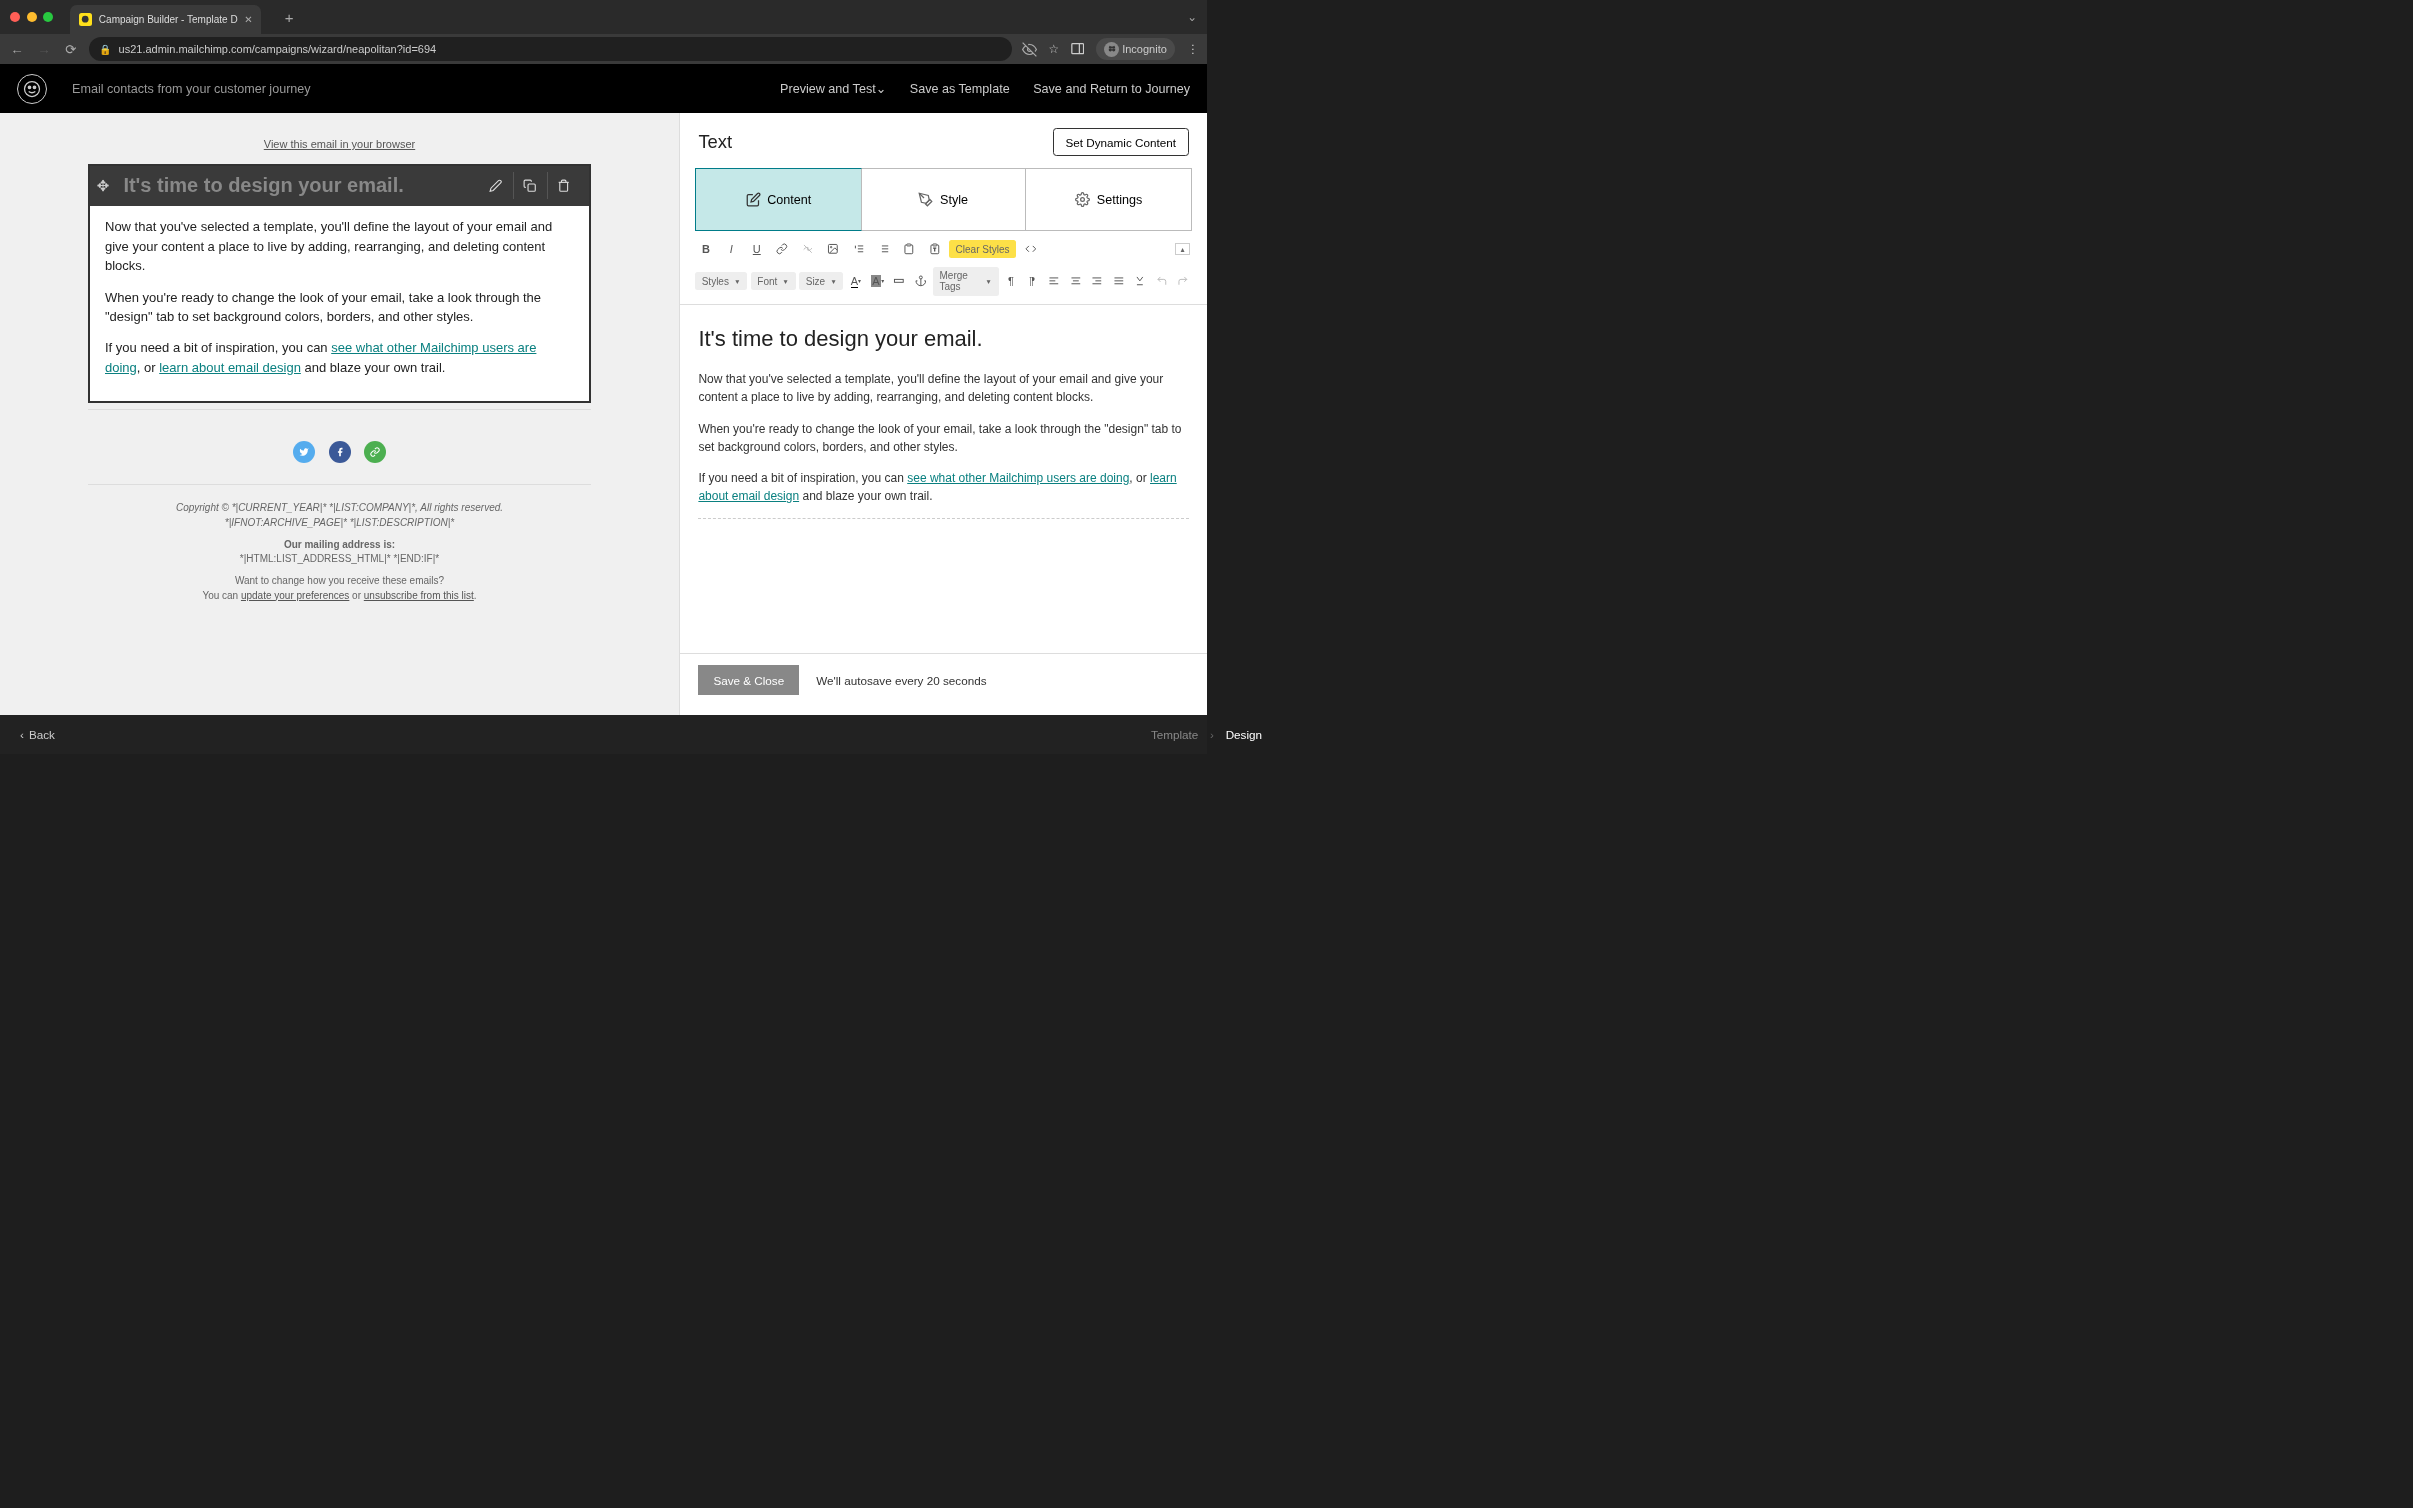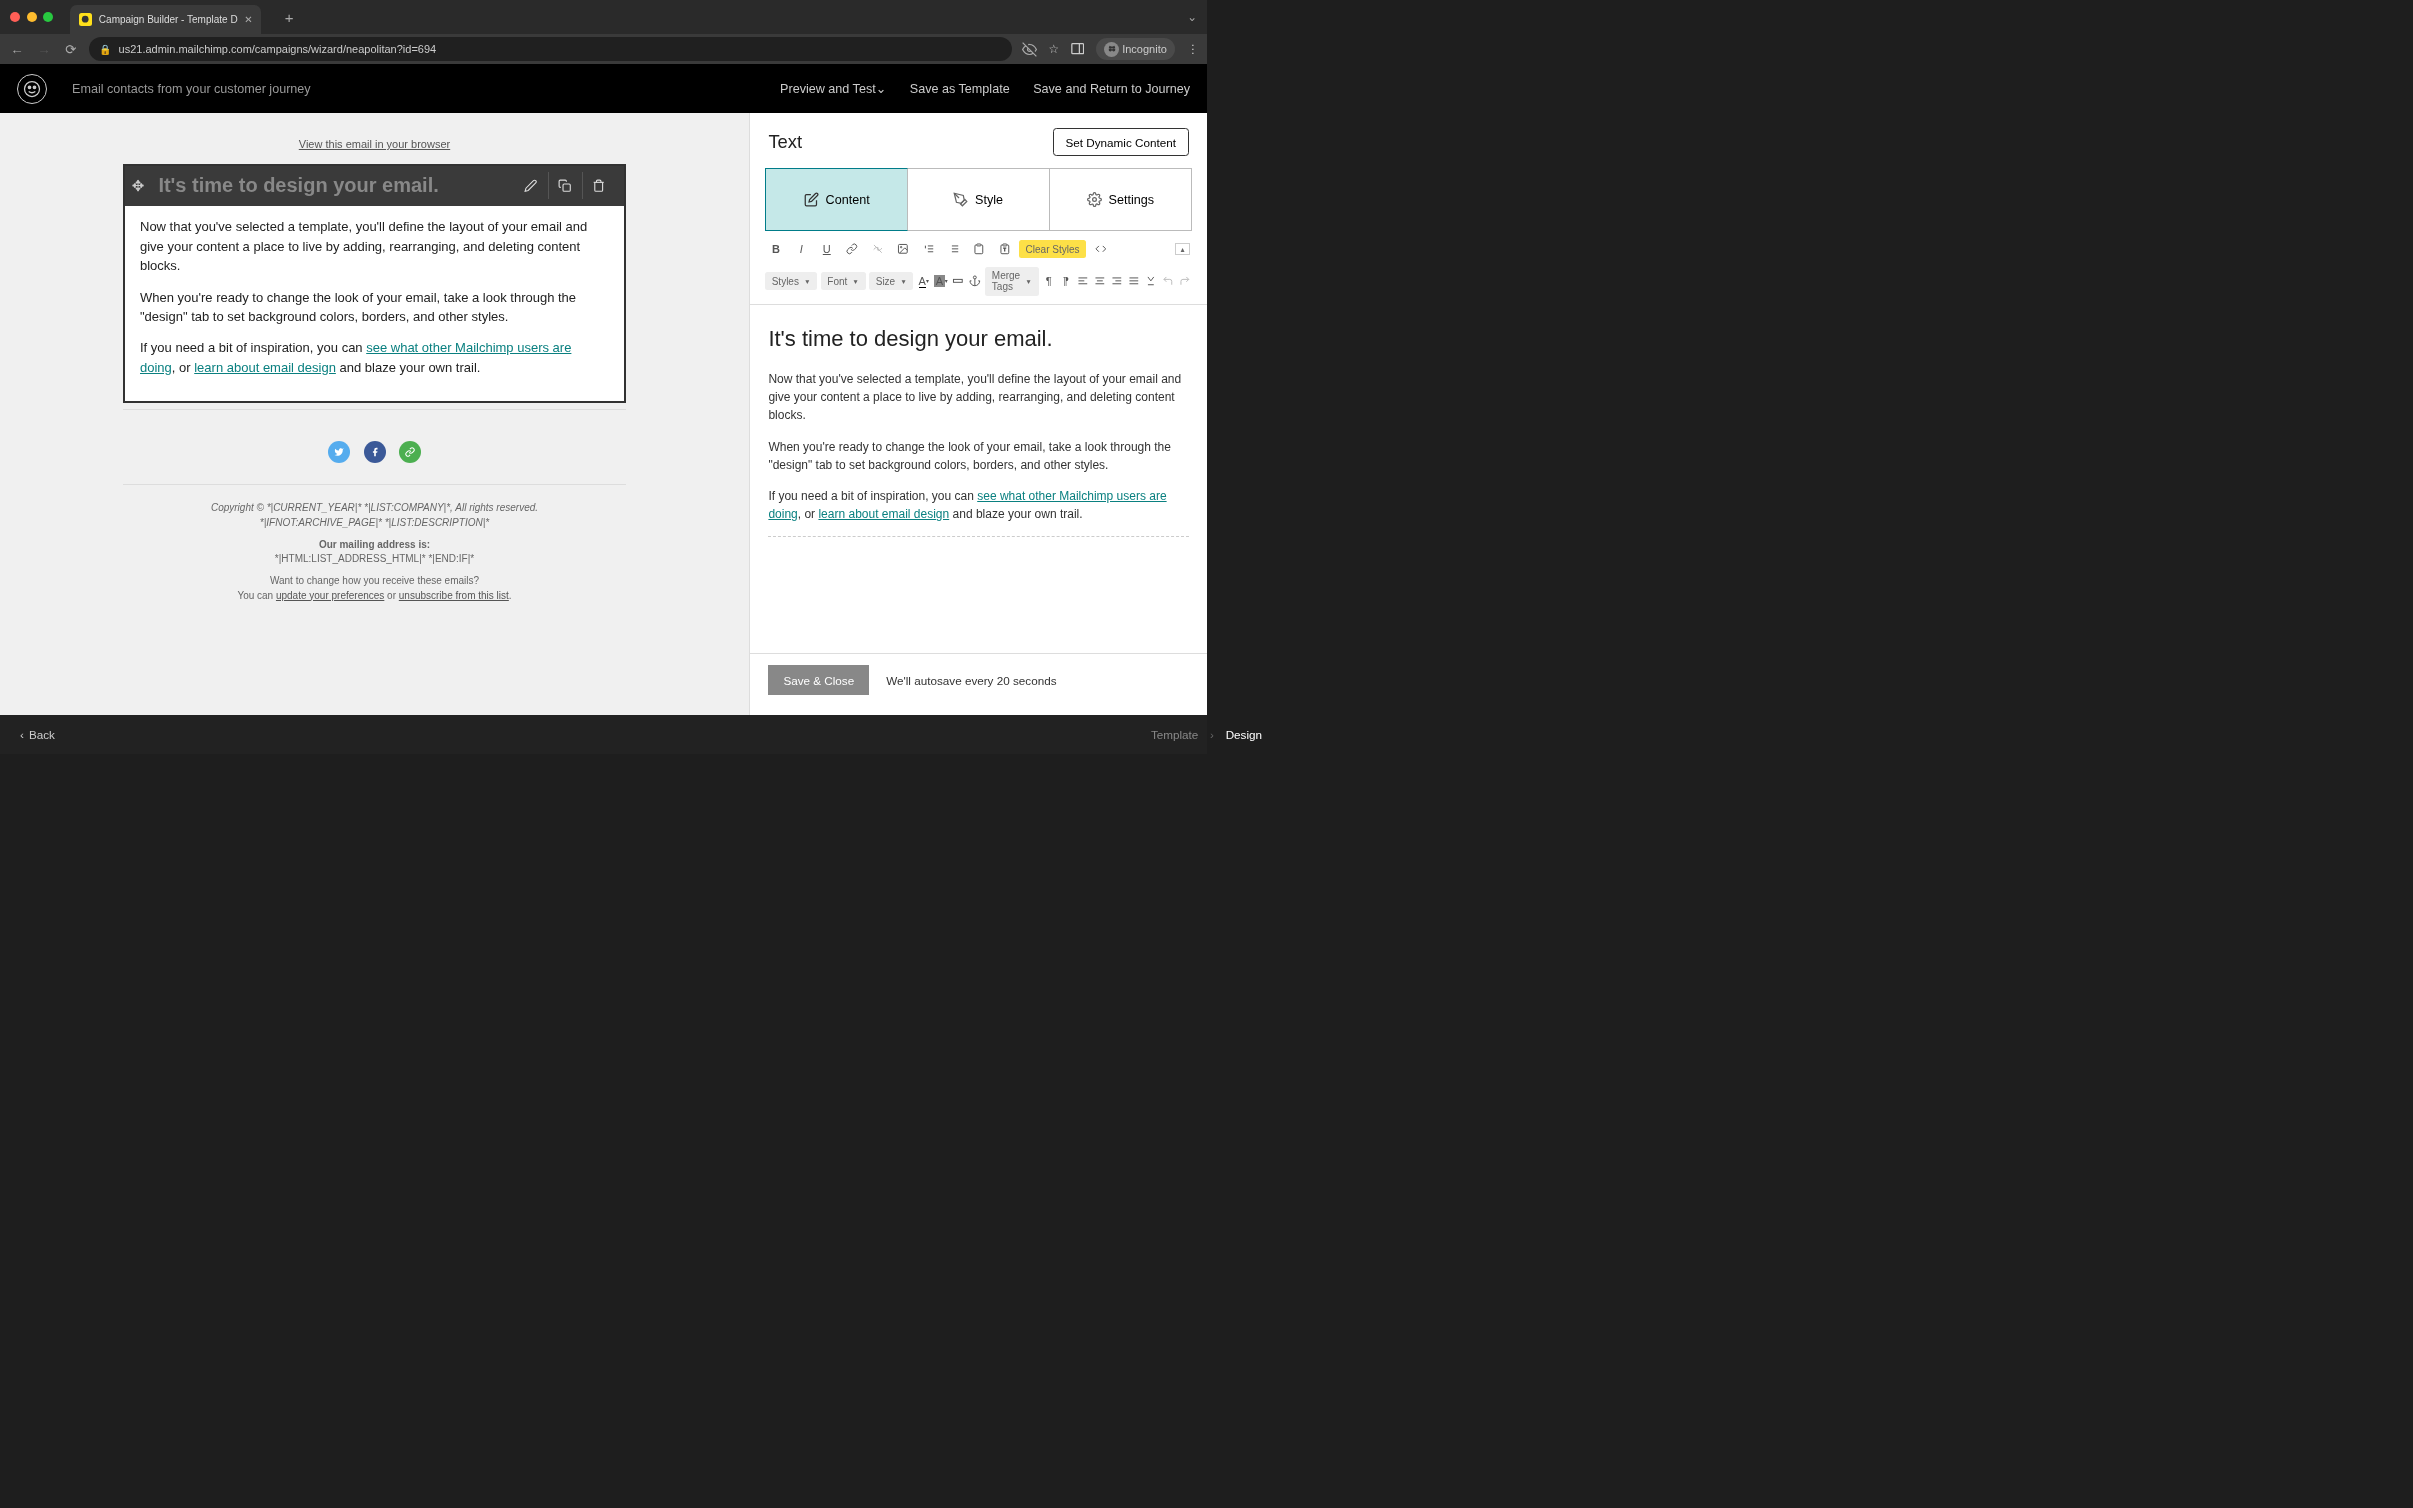--- a/index.html
+++ b/index.html
@@ -58,21 +58,21 @@
 .tw { background: #55acee; }
 .fb { background: #3b5998; }
 .lk { background: #4caf50; }
 
 .footer { width: 503px; text-align: center; font-size: 10px; color: #666; font-style: italic; padding: 17px 0; border-top: 0.8px solid #ddd; margin-top: 8.4px; }
 .footer p { margin-bottom: 3.4px; }
 .footer .block { margin-top: 11px; }
 .footer a { color: #555; }
 
 
-.rpanel { width: 458px; background: #fff; border-left: 0.8px solid #ddd; display: flex; flex-direction: column; }
+.rpanel { width: 528px; background: #fff; border-left: 0.8px solid #ddd; display: flex; flex-direction: column; }
 .rp-head { display: flex; align-items: center; justify-content: space-between; padding: 15px 18.4px 11.7px; }
 .rp-title { font-size: 18.4px; color: #222; }
 .dyn-btn { border: 0.8px solid #333; background: #fff; padding: 6.7px 11.7px; border-radius: 3.4px; font-size: 11.7px; cursor: pointer; }
 
 .tab-row { display: flex; margin: 0 15px; border: 0.8px solid #bbb; }
 .ptab { flex: 1; padding: 23px; text-align: center; font-size: 12.6px; display: flex; align-items: center; justify-content: center; gap: 6.7px; cursor: pointer; }
 .ptab.active { background: #c5e8e8; border: 1.7px solid #007c89; margin: -0.8px; }
 .ptab:not(:last-child) { border-right: 0.8px solid #bbb; }
 .ptab-icon { font-size: 13.4px; color: #555; }
 

